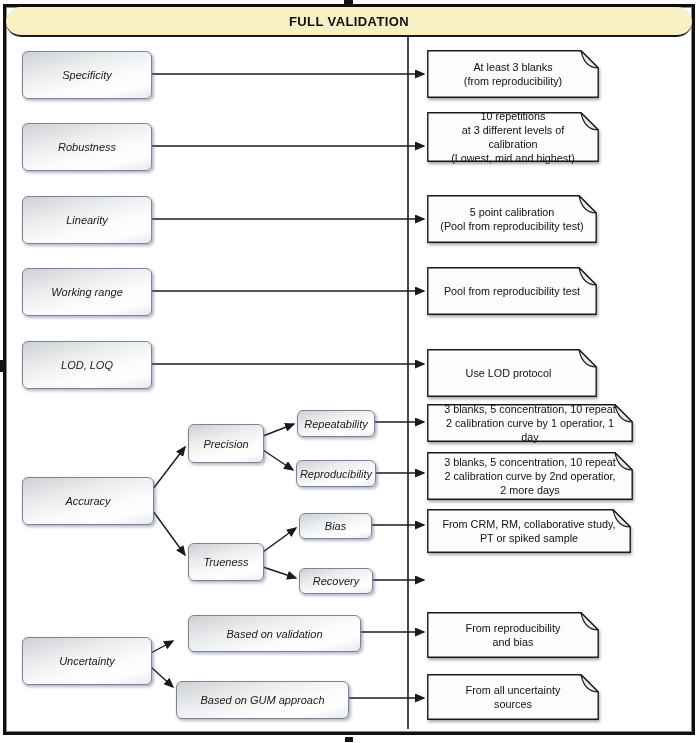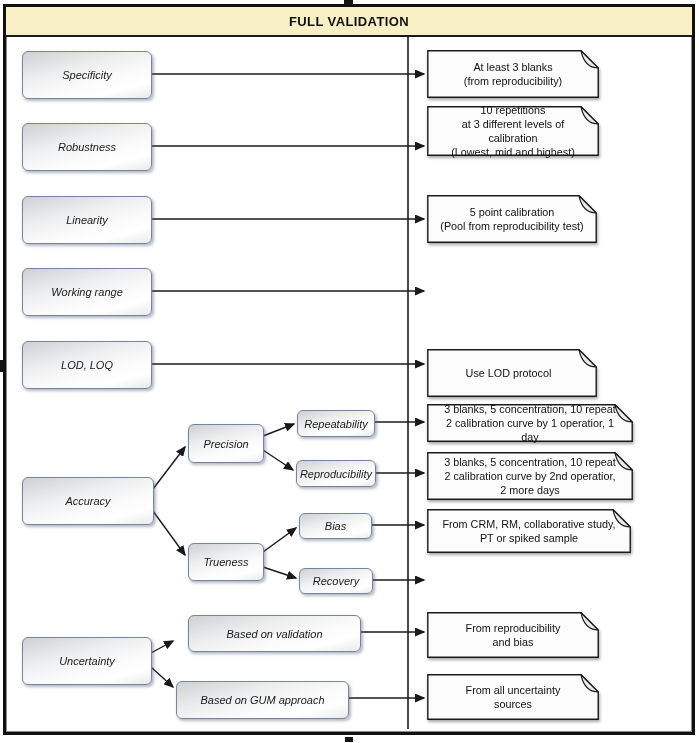--- a/index.html
+++ b/index.html
@@ -7,21 +7,21 @@
     position:relative;width:699px;height:743px;background:#ffffff;overflow:hidden;
     font-family:"Liberation Sans","DejaVu Sans",sans-serif;color:#111;
   }
   .frame{
     position:absolute;left:3px;top:4px;width:686px;height:725px;
     border:3px solid #101010;box-shadow:inset 0 0 0 1px #8a8a8a;
   }
   .header{
     position:absolute;left:6px;top:7px;width:686px;height:28px;
     background:#f8efc5;border-bottom:2px solid #1a1a1a;
-    display:flex;align-items:center;justify-content:center;
+    display:flex;align-items:center;justify-content:center;border-radius:15px;
   }
   .header-title{font-size:13px;font-weight:bold;letter-spacing:.4px;color:#111;}
   .divider{position:absolute;left:407px;top:37px;width:2px;height:692px;background:#4a4a4a;}
   .arrow-layer{position:absolute;left:0;top:0;width:699px;height:743px;pointer-events:none;}
   .node{
     position:absolute;border:1.3px solid #76849e;border-radius:6px;
     background:linear-gradient(165deg,#cfd0d4 0%,#ecedee 35%,#fbfbfc 62%,#ffffff 80%,#e9eaec 100%);
     box-shadow:1.5px 2px 3px rgba(90,100,125,.45);
     display:flex;align-items:center;justify-content:center;text-align:center;
   }
@@ -127,37 +127,44 @@
   </div>
 
   <div class="doc" style="left:427px;top:50px;width:172px;height:48px">
       <svg class="doc-shape" width="172" height="48" viewBox="0 0 172 48">
         <path d="M0.8,0.8 L154,0.8 L171.2,18 L171.2,47.2 L0.8,47.2 Z" fill="#fcfcfc" stroke="#1b1b1b" stroke-width="1.4"></path>
         <path d="M154,0.8 Q157.5,17.5 171.2,18 L154,0.8 Z" fill="#ececec" stroke="#1b1b1b" stroke-width="1.2"></path>
       </svg>
     <div class="doc-text">At least 3 blanks
 (from reproducibility)</div>
   </div>
-  <div class="doc" style="left:427px;top:106px;width:172px;height:50px">
+  <div class="doc" style="left:427px;top:112px;width:172px;height:50px">
       <svg class="doc-shape" width="172" height="50" viewBox="0 0 172 50">
         <path d="M0.8,0.8 L154,0.8 L171.2,18 L171.2,49.2 L0.8,49.2 Z" fill="#fcfcfc" stroke="#1b1b1b" stroke-width="1.4"></path>
         <path d="M154,0.8 Q157.5,17.5 171.2,18 L154,0.8 Z" fill="#ececec" stroke="#1b1b1b" stroke-width="1.2"></path>
       </svg>
     <div class="doc-text">10 repetitions
 at 3 different levels of calibration
 (Lowest, mid and highest)</div>
   </div>
   <div class="doc" style="left:427px;top:195px;width:170px;height:48px">
       <svg class="doc-shape" width="170" height="48" viewBox="0 0 170 48">
         <path d="M0.8,0.8 L152,0.8 L169.2,18 L169.2,47.2 L0.8,47.2 Z" fill="#fcfcfc" stroke="#1b1b1b" stroke-width="1.4"></path>
         <path d="M152,0.8 Q155.5,17.5 169.2,18 L152,0.8 Z" fill="#ececec" stroke="#1b1b1b" stroke-width="1.2"></path>
       </svg>
     <div class="doc-text">5 point calibration
 (Pool from reproducibility test)</div>
   </div>
+  <div class="doc" style="left:427px;top:267px;width:170px;height:48px">
+      <svg class="doc-shape" width="170" height="48" viewBox="0 0 170 48">
+        <path d="M0.8,0.8 L152,0.8 L169.2,18 L169.2,47.2 L0.8,47.2 Z" fill="#fcfcfc" stroke="#1b1b1b" stroke-width="1.4"></path>
+        <path d="M152,0.8 Q155.5,17.5 169.2,18 L152,0.8 Z" fill="#ececec" stroke="#1b1b1b" stroke-width="1.2"></path>
+      </svg>
+    <div class="doc-text">Pool from reproducibility test</div>
+  </div>
   <div class="doc" style="left:427px;top:349px;width:163px;height:48px">
       <svg class="doc-shape" width="170" height="48" viewBox="0 0 170 48">
         <path d="M0.8,0.8 L152,0.8 L169.2,18 L169.2,47.2 L0.8,47.2 Z" fill="#fcfcfc" stroke="#1b1b1b" stroke-width="1.4"></path>
         <path d="M152,0.8 Q155.5,17.5 169.2,18 L152,0.8 Z" fill="#ececec" stroke="#1b1b1b" stroke-width="1.2"></path>
       </svg>
     <div class="doc-text">Use LOD protocol</div>
   </div>
   <div class="doc" style="left:427px;top:404px;width:206px;height:38px">
       <svg class="doc-shape" width="206" height="38" viewBox="0 0 206 38">
         <path d="M0.8,0.8 L188,0.8 L205.2,18 L205.2,37.2 L0.8,37.2 Z" fill="#fcfcfc" stroke="#1b1b1b" stroke-width="1.4"></path>

